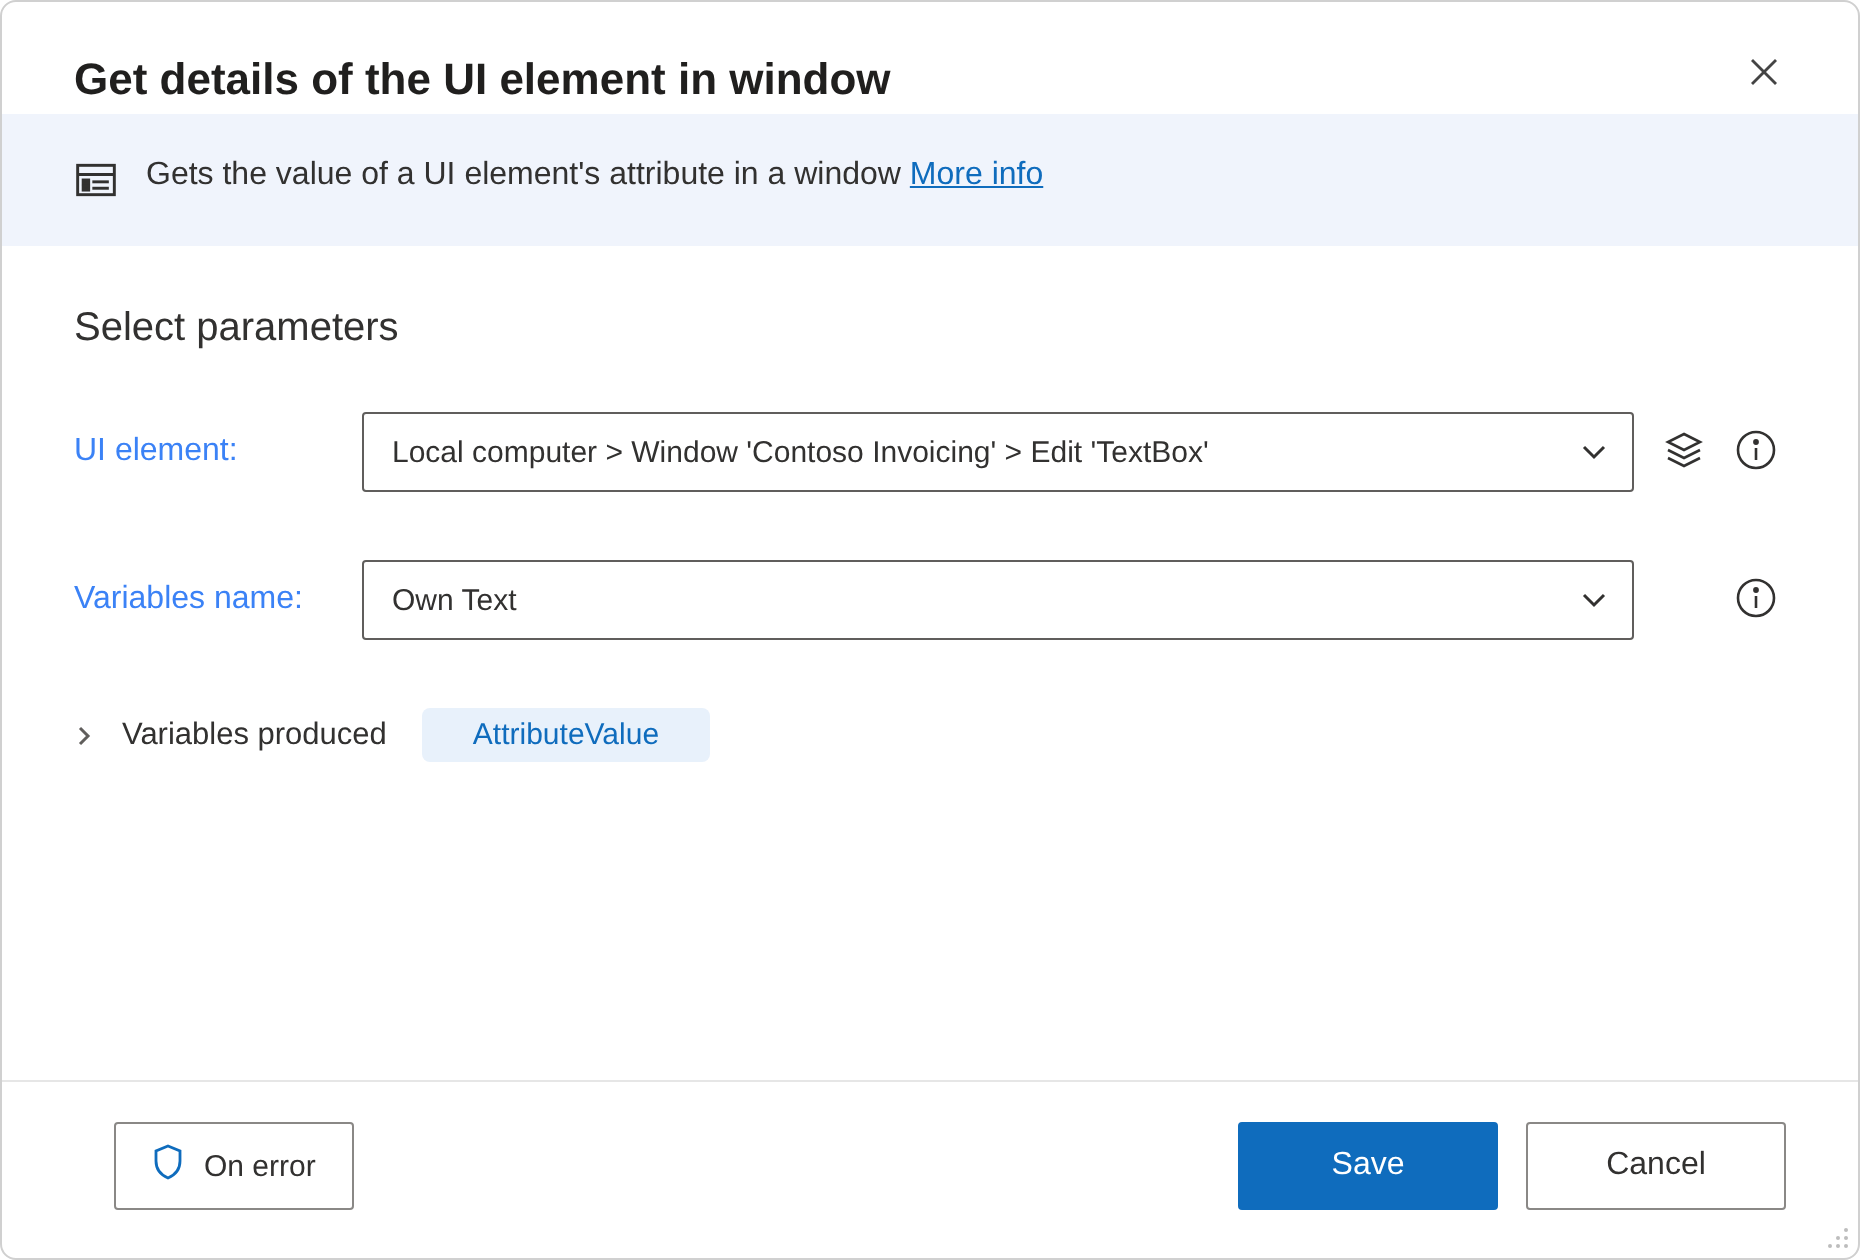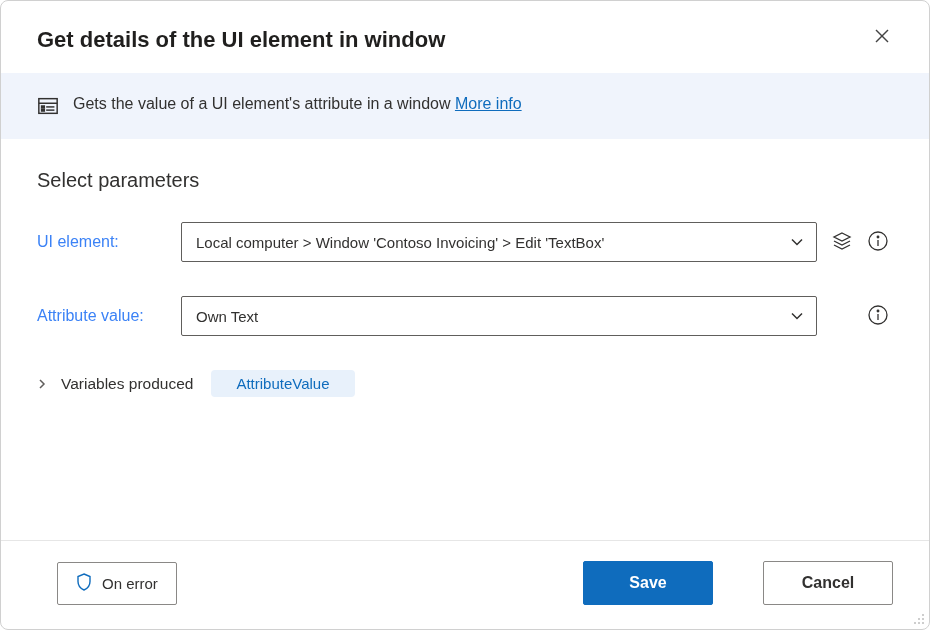--- a/index.html
+++ b/index.html
@@ -16,21 +16,21 @@
     width: 930px;
     height: 630px;
     border: 1px solid #d0d0d0;
     border-radius: 8px;
     display: flex;
     flex-direction: column;
     position: relative;
     background: #fff;
   }
   .header {
-    padding: 26px 36px 20px 36px;
+    padding: 26px 36px 4px 36px;
     display: flex;
     align-items: center;
     justify-content: space-between;
   }
   .header h1 {
     font-size: 22px;
     font-weight: 600;
     color: #201f1e;
   }
   .close-btn {
@@ -165,22 +165,21 @@
     height: 44px;
     border-radius: 2px;
     font-size: 16px;
     cursor: pointer;
     display: flex;
     align-items: center;
     justify-content: center;
     border: 1px solid #8a8886;
     background: #fff;
     color: #323130;
-    font-weight: 700;
-    margin-left: 36px;
+    font-weight: 400;
   }
   .btn.primary {
     background: #0f6cbd;
     border-color: #0f6cbd;
     color: #fff;
   }
   .resize-grip {
     position: absolute;
     right: 4px;
     bottom: 4px;
@@ -251,21 +250,21 @@
               <circle cx="10" cy="10" r="9"></circle>
               <circle cx="10" cy="6" r="0.8" fill="#323130"></circle>
               <line x1="10" y1="9" x2="10" y2="15"></line>
             </svg>
           </span>
         </div>
       </div>
     </div>
 
     <div class="form-row">
-      <div class="form-label">Attribute value:</div>
+      <div class="form-label">Variables name:</div>
       <div class="select-wrap thin">
         <span class="select-value">Own Text</span>
         <span class="chevron">
           <svg viewBox="0 0 14 14" fill="none" stroke="#323130" stroke-width="1.5">
             <polyline points="2,4.5 7,9.5 12,4.5"></polyline>
           </svg>
         </span>
       </div>
       <div class="row-icons">
         <div class="spacer"></div>

